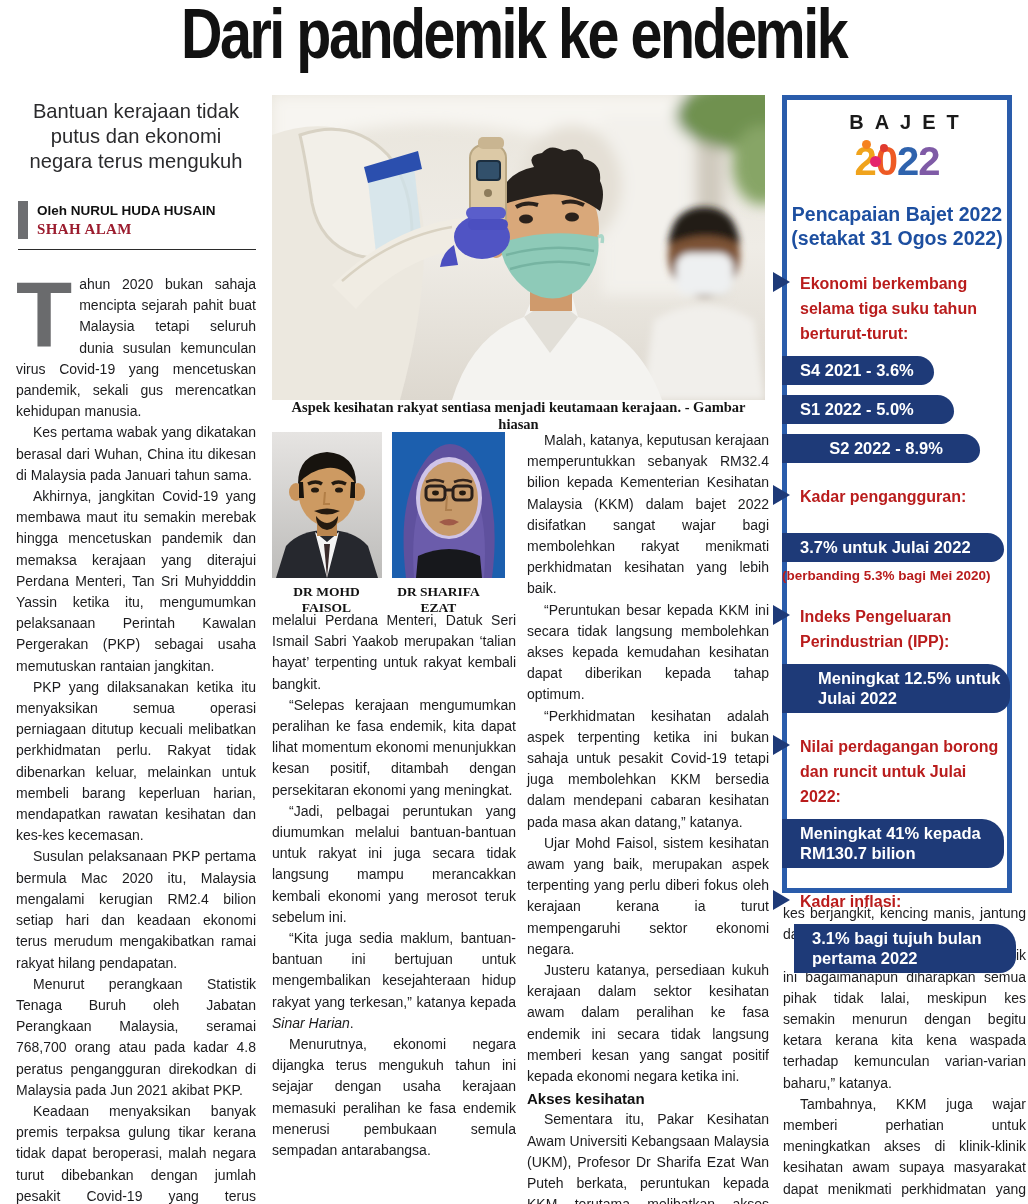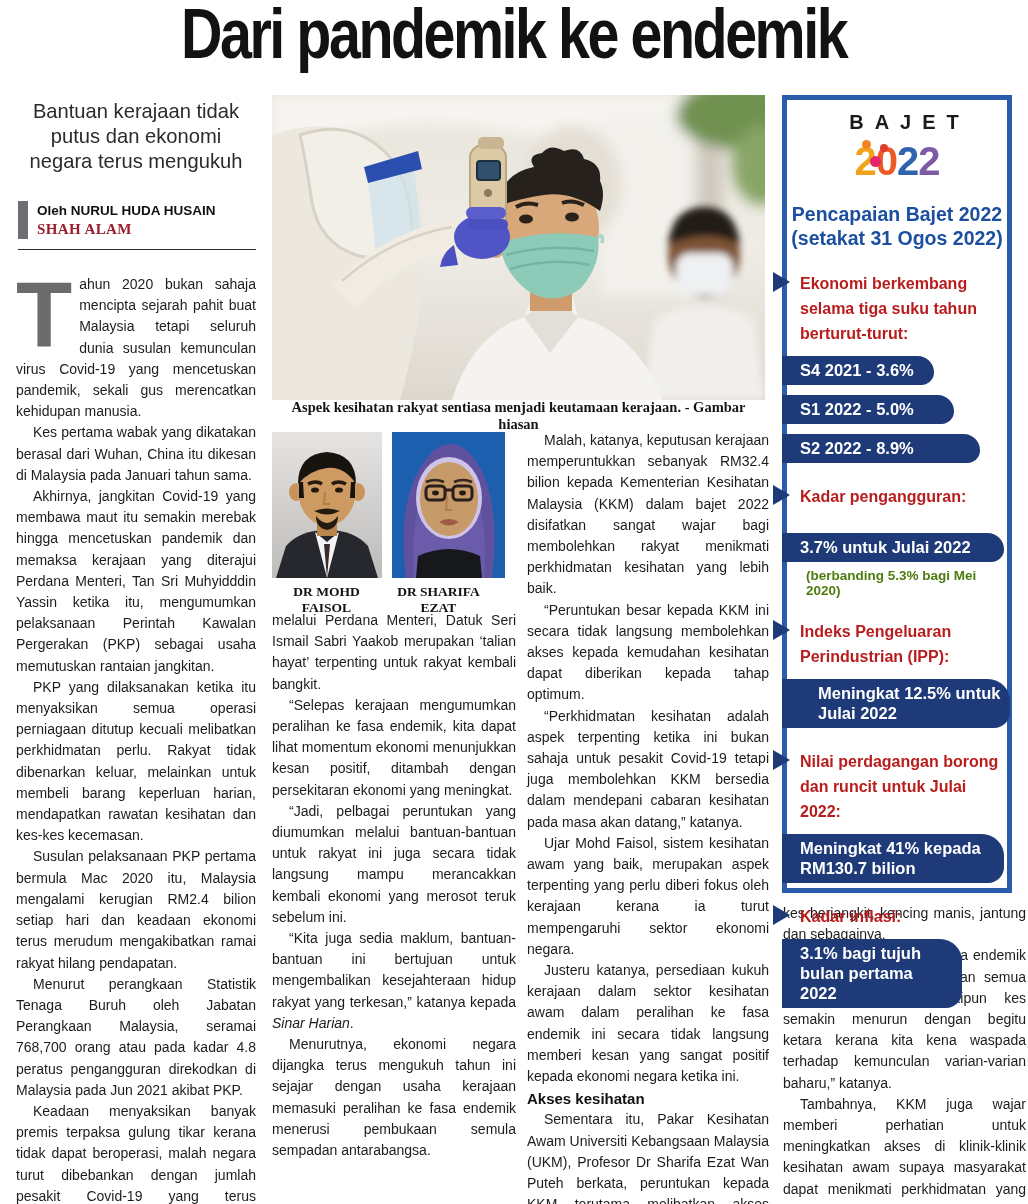--- a/index.html
+++ b/index.html
@@ -52,21 +52,21 @@
   .sb-title{margin-top:12px;text-align:center;font-size:19.5px;line-height:24px;
             font-weight:bold;color:#1d4fa0;}
   .sb-label{position:relative;margin-top:21px;padding:0 8px 0 18px;font-size:16px;
             line-height:25px;font-weight:bold;color:#b91c1c;}
   .sb-arrow{position:absolute;left:-9px;top:1px;width:0;height:0;z-index:2;
             border-left:17px solid #1e3a78;border-top:10px solid transparent;
             border-bottom:10px solid transparent;}
   .pill{background:#1e3a78;color:#ffffff;font-weight:bold;font-size:16.5px;line-height:20px;
         padding:4px 8px 5px 18px;border-radius:0 17px 13px 0;margin-top:10px;box-sizing:border-box;}
   .pill.two{border-radius:0 22px 16px 0;}
-  .sb-note{margin-top:6px;padding-left:24px;font-size:13.5px;font-weight:bold;color:#4d7c0f;}
+  .sb-note{margin-top:6px;padding-left:0;font-size:13.5px;font-weight:bold;color:#b91c1c;}
   .italic{font-style:italic;}
 </style>
 </head>
 <body>
 
 <div class="page">
 
   <div class="headline-wrap">
     <h1 class="headline">Dari pandemik ke endemik</h1>
   </div>
@@ -255,21 +255,21 @@
         <div>Pencapaian Bajet 2022</div>
         <div>(setakat 31 Ogos 2022)</div>
       </div>
 
       <div class="sb-label">
         <span class="sb-arrow"></span>
         <span>Ekonomi berkembang selama tiga suku tahun berturut-turut:</span>
       </div>
       <div class="pill" style="width:152px;">S4 2021 - 3.6%</div>
       <div class="pill" style="width:172px;">S1 2022 - 5.0%</div>
-      <div class="pill" style="width:198px;">S2 2022 - 8.9%</div>
+      <div class="pill" style="width:198px;text-align:center;">S2 2022 - 8.9%</div>
 
       <div class="sb-label">
         <span class="sb-arrow"></span>
         <span>Kadar pengangguran:</span>
       </div>
       <div class="pill" style="width:222px;margin-top:24px;">3.7% untuk Julai 2022</div>
       <div class="sb-note">(berbanding 5.3% bagi Mei 2020)</div>
 
       <div class="sb-label">
         <span class="sb-arrow"></span>
@@ -280,21 +280,21 @@
       <div class="sb-label">
         <span class="sb-arrow"></span>
         <span>Nilai perdagangan borong dan runcit untuk Julai 2022:</span>
       </div>
       <div class="pill two" style="width:222px;">Meningkat 41% kepada RM130.7 bilion</div>
 
       <div class="sb-label">
         <span class="sb-arrow"></span>
         <span>Kadar inflasi:</span>
       </div>
-      <div class="pill two" style="width:180px;">3.1% bagi tujuh bulan pertama 2022</div>
+      <div class="pill two" style="width:222px;margin-left:12px;">3.1% bagi tujuh bulan pertama 2022</div>
     </div>
   </div>
 
   <div class="col4 bodytext">
     <p class="noindent">kes berjangkit, kencing manis, jantung dan sebagainya.</p>
     <p>“Dengan peralihan ke fasa endemik ini bagaimanapun diharapkan semua pihak tidak lalai, meskipun kes semakin menurun dengan begitu ketara kerana kita kena waspada terhadap kemunculan varian-varian baharu,” katanya.</p>
     <p>Tambahnya, KKM juga wajar memberi perhatian untuk meningkatkan akses di klinik-klinik kesihatan awam supaya masyarakat dapat menikmati perkhidmatan yang terbaik.</p>
 
   </div>
 

